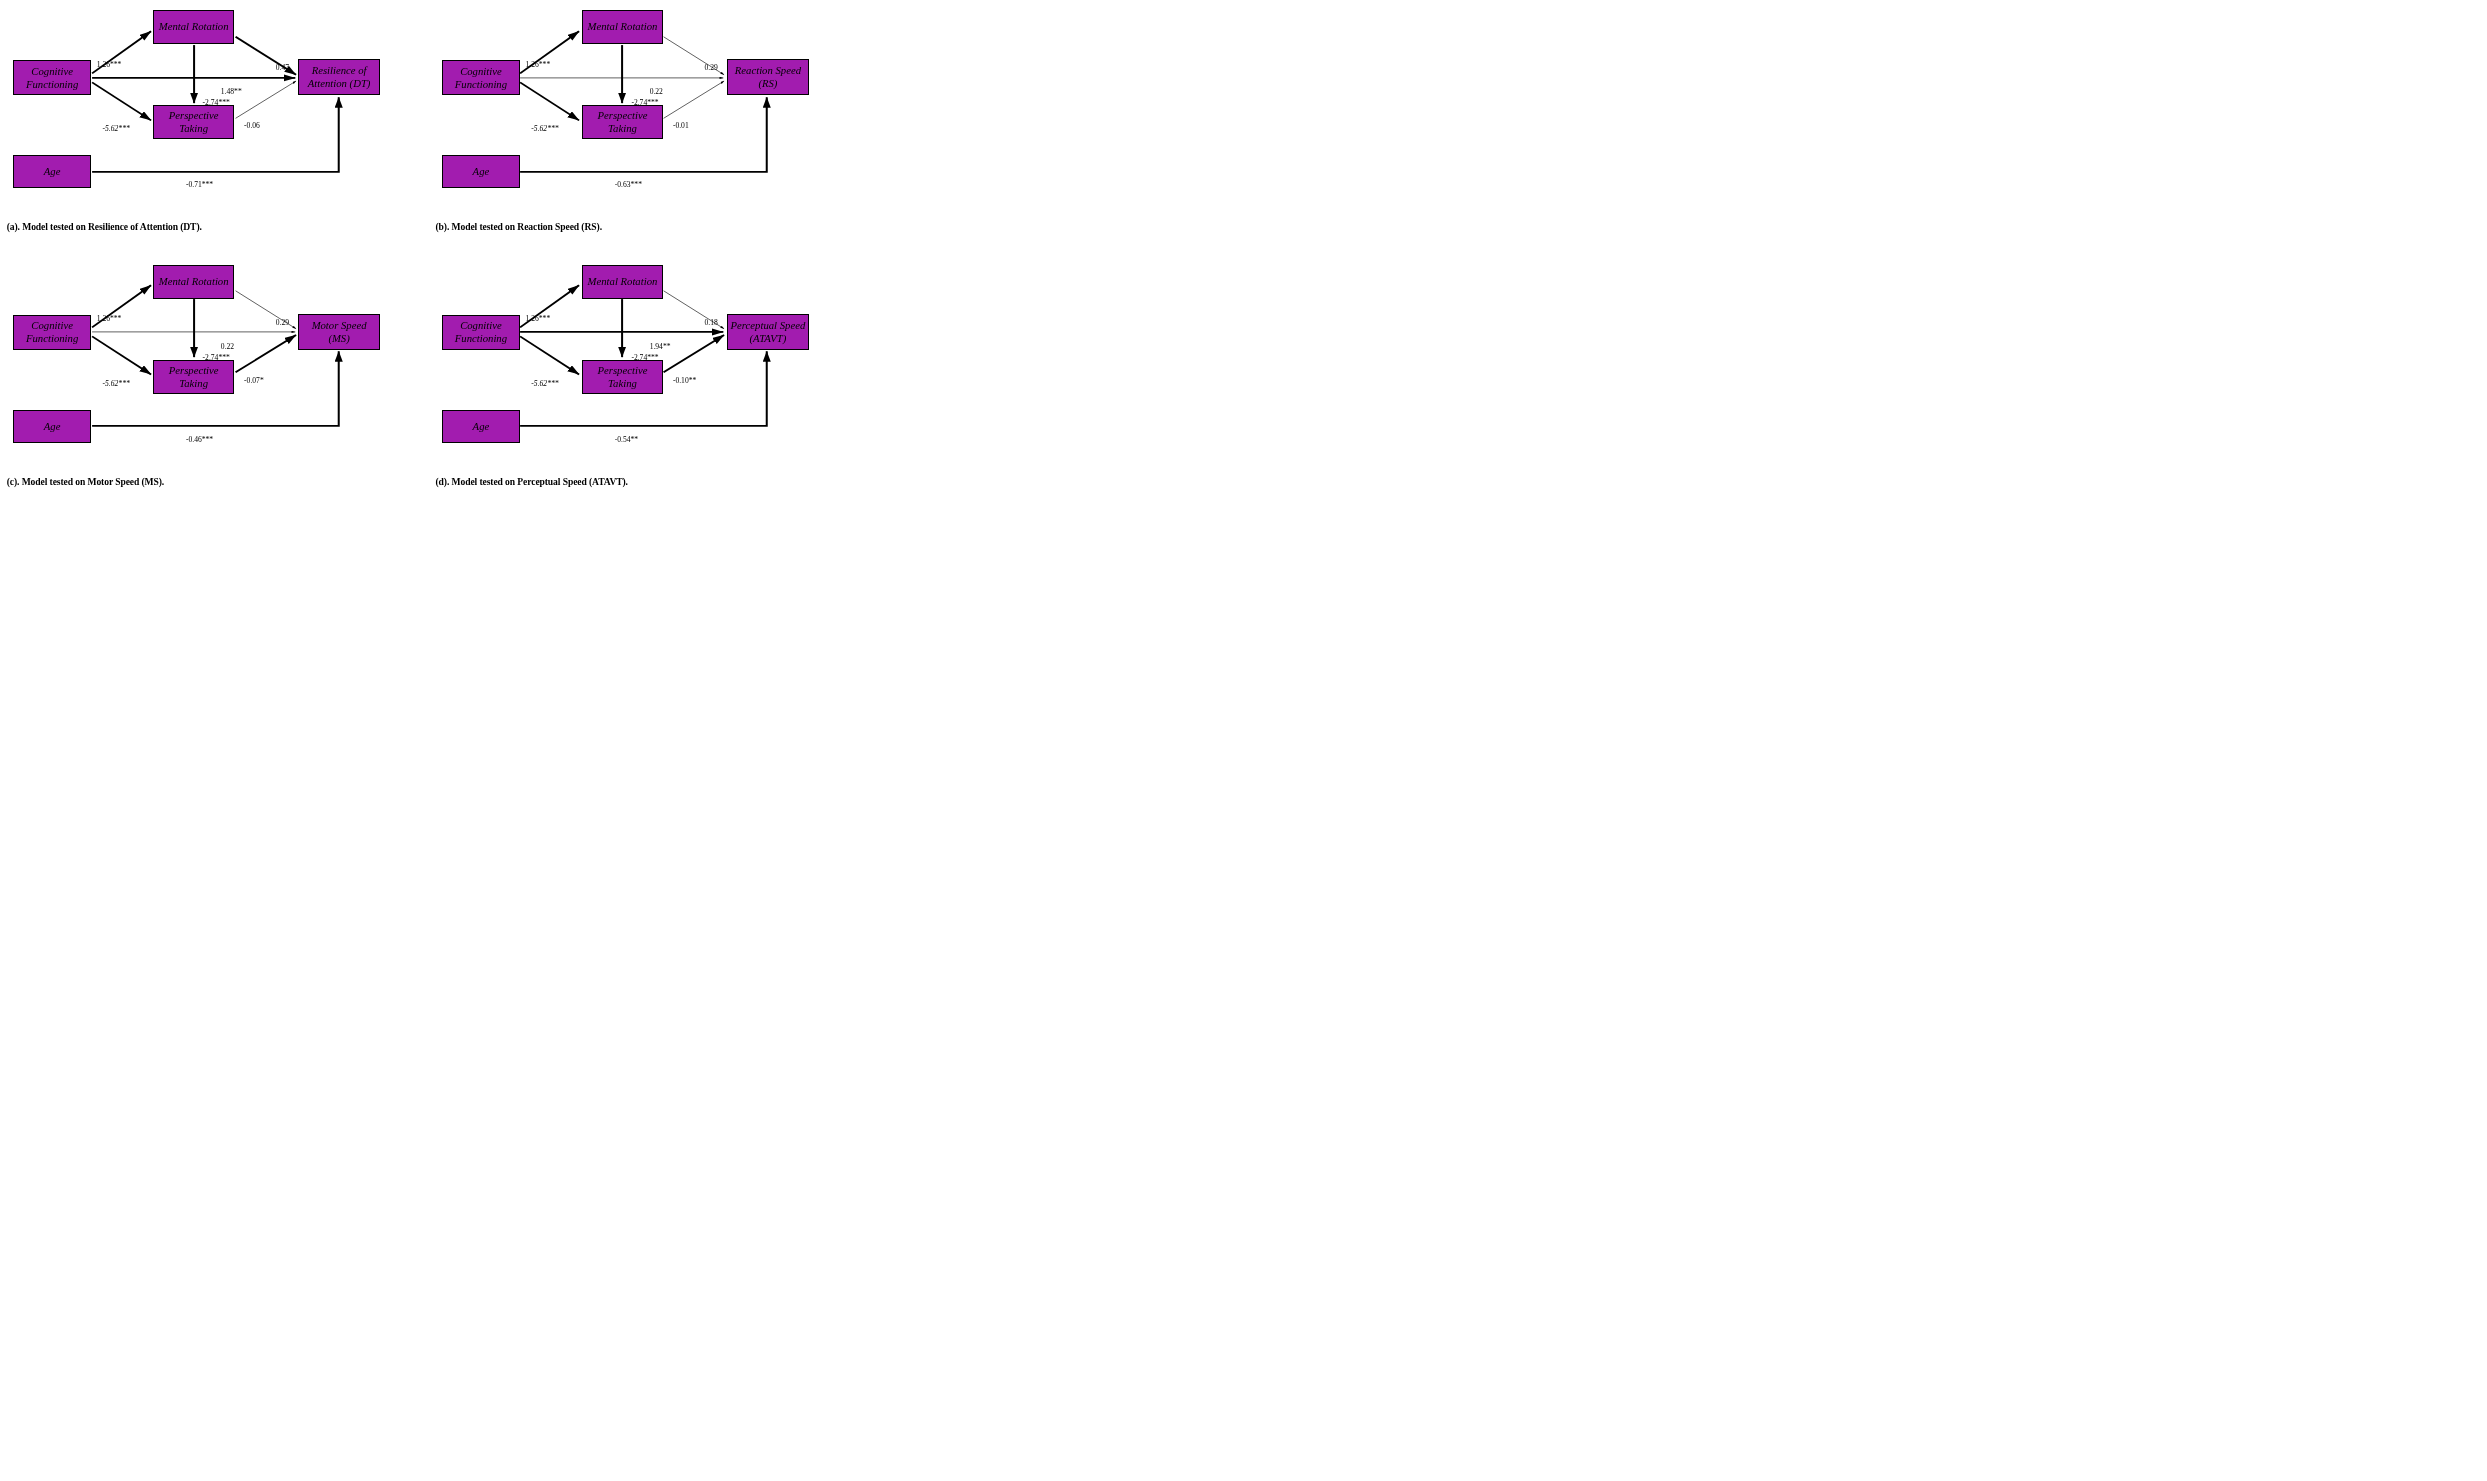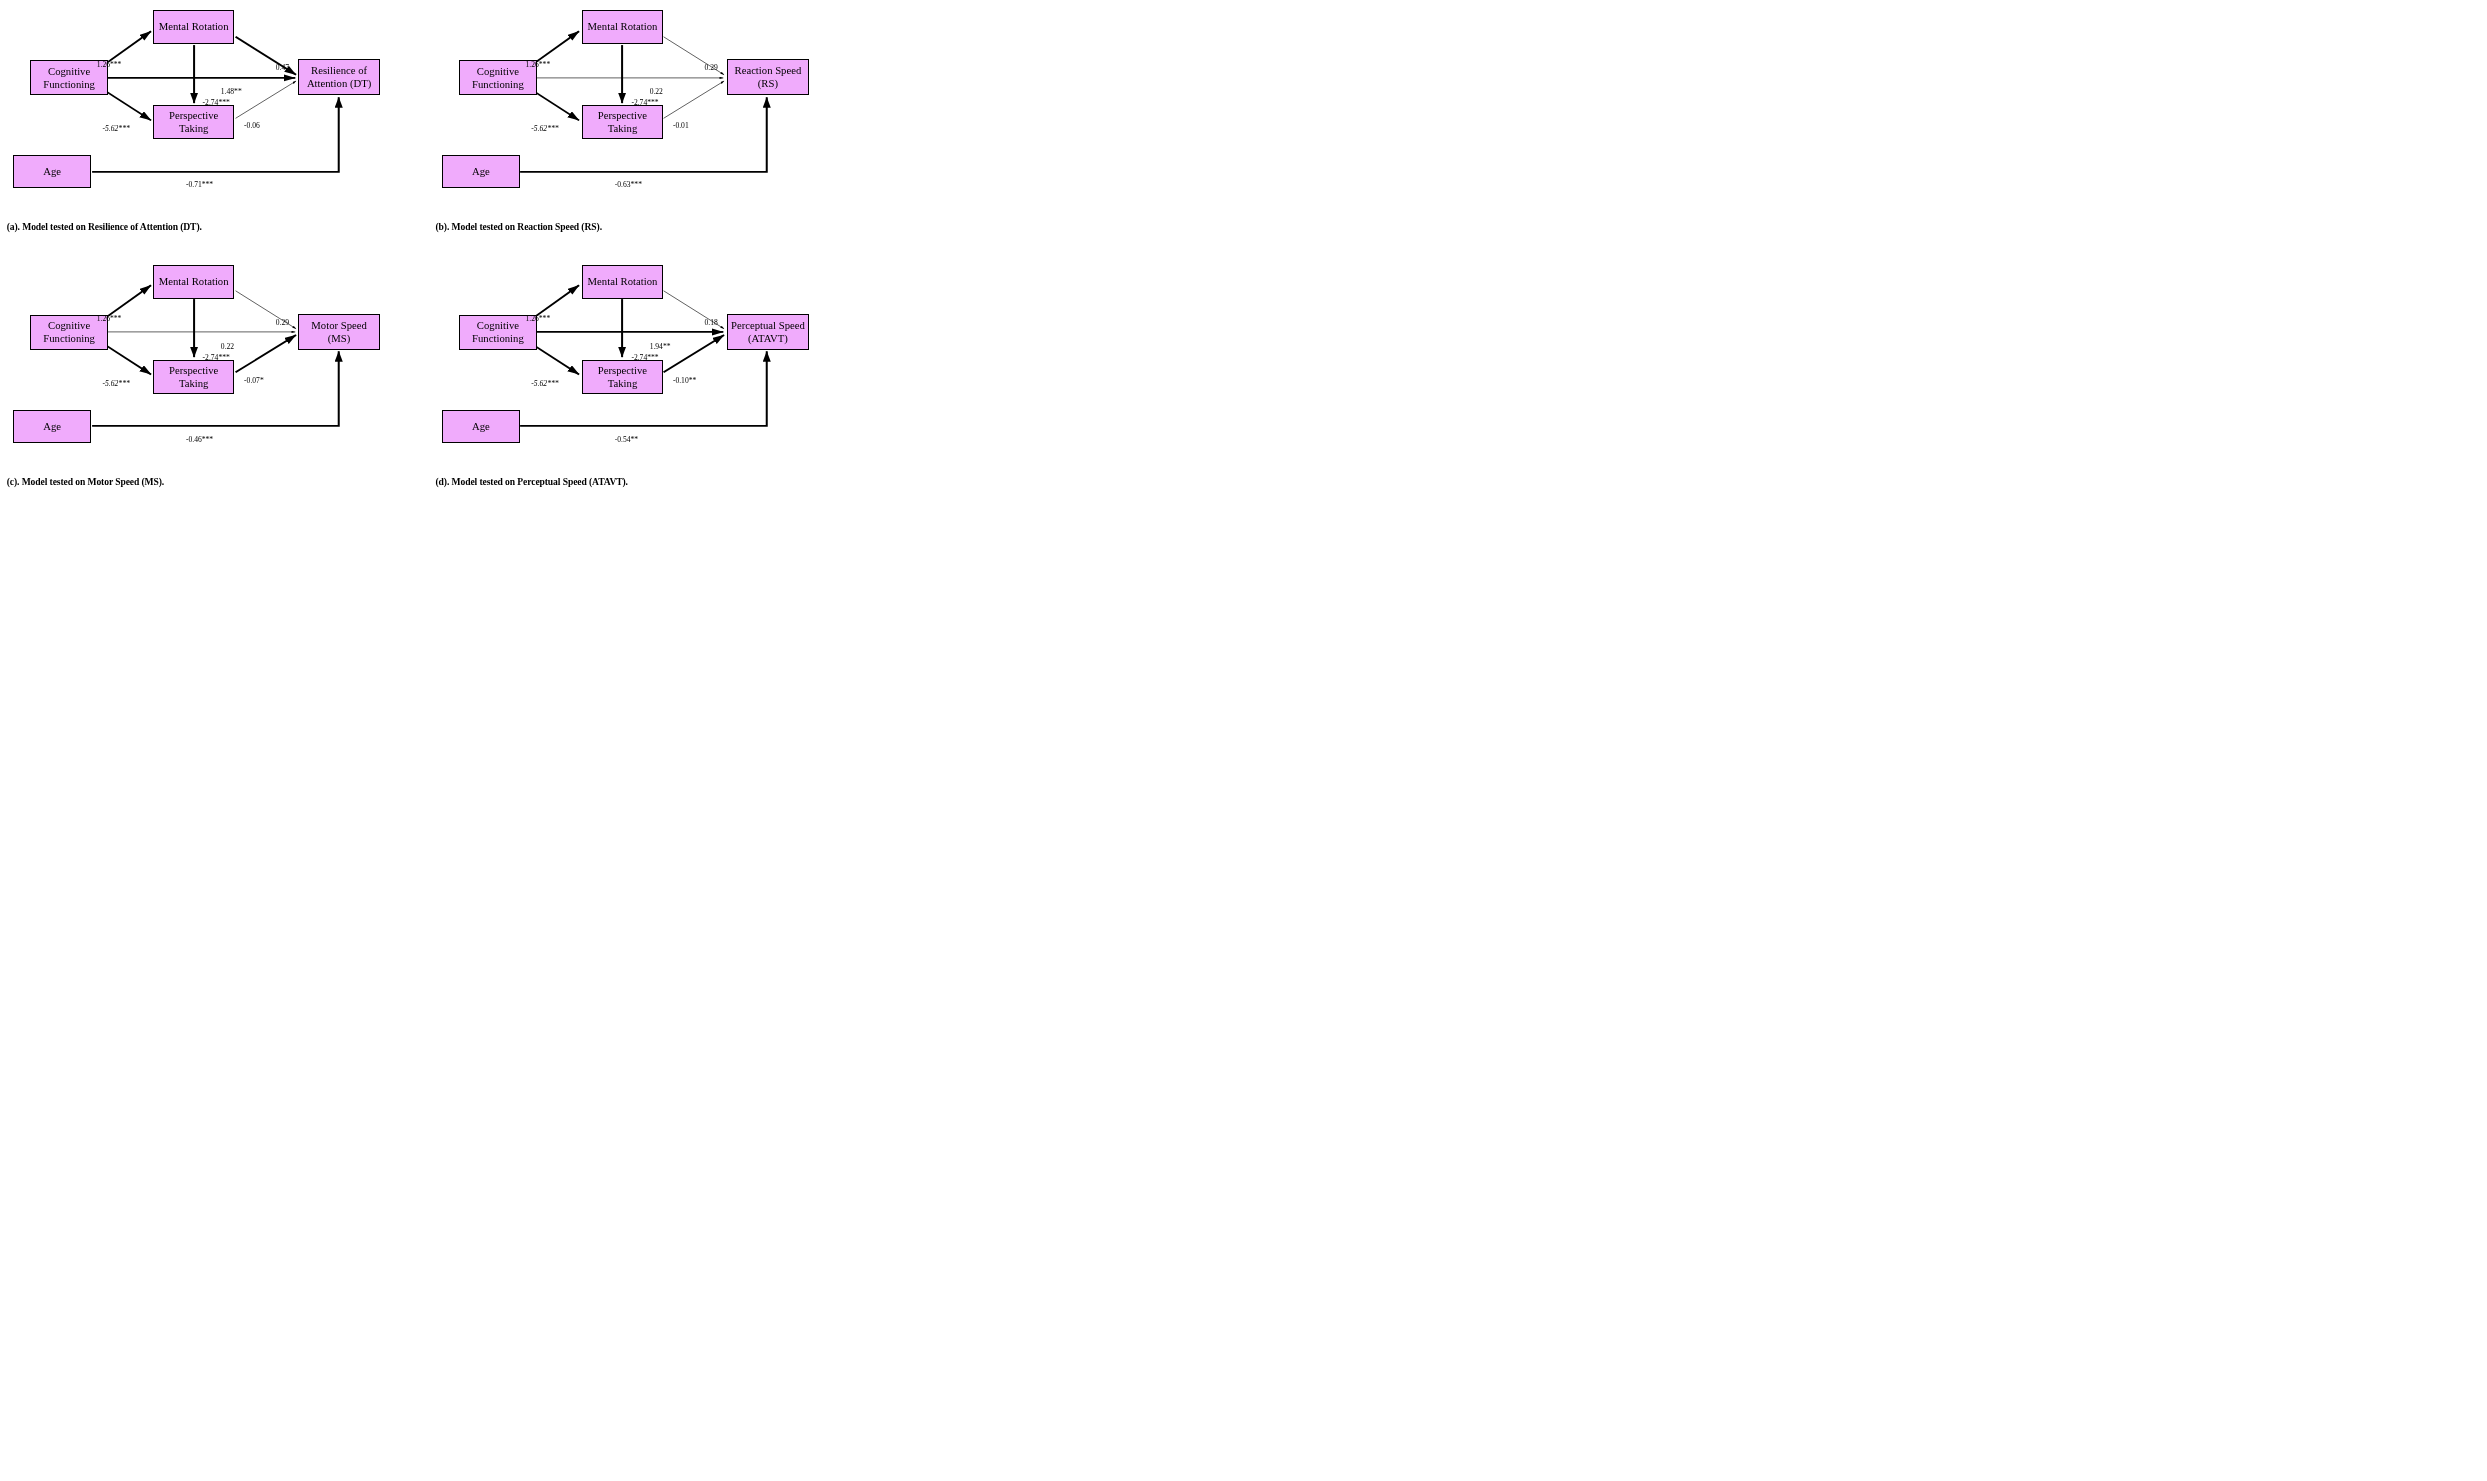--- a/index.html
+++ b/index.html
@@ -22,24 +22,24 @@
     font-weight:bold;font-size:9.6px;letter-spacing:-0.1px;
   }
   svg.arrows{position:absolute;left:0;top:0;width:100%;height:100%;overflow:visible;}
   svg.arrows line, svg.arrows polyline{
     stroke:#000;fill:none;marker-end:url(#ah);
   }
   .w-thick{stroke-width:5.2;}
   .w-thin{stroke-width:1.7;}
   .node{
     position:absolute;display:flex;align-items:center;justify-content:center;
-    text-align:center;background:#f0abfc;border:1.1px solid #000;
-    font-size:10.7px;line-height:1.22;padding:1.1px;box-sizing:border-box;
+    text-align:center;background:#a21caf;border:1.1px solid #000;
+    font-size:10.7px;line-height:1.22;padding:1.1px;box-sizing:border-box;font-style:italic;
   }
-  .node.cf {left:2%;   top:27%;   width:20%; height:16.5%;margin-left:17px;}
+  .node.cf {left:2%;   top:27%;   width:20%; height:16.5%;}
   .node.mr {left:38%;  top:2.5%;  width:21%; height:16.5%;}
   .node.pt {left:38%;  top:48.5%; width:21%; height:16.5%;}
   .node.out{left:75.5%;top:26.5%; width:21%; height:17%; border-width:1.4px;}
   .node.age{left:2%;   top:72.5%; width:20%; height:16%;}
   .lbl{position:absolute;font-size:7.6px;white-space:nowrap;margin-top:24px;}
   .lbl-cf-mr {left:23.5%;top:15%;}
   .lbl-cf-pt {left:25%;  top:46%;font-style:italic;}
   .lbl-mr-pt {left:50.8%;top:33.5%;}
   .lbl-mr-out{left:64.5%;top:16.5%;padding-left:20px;}
   .lbl-cf-out{left:55.5%;top:28.3%;}

